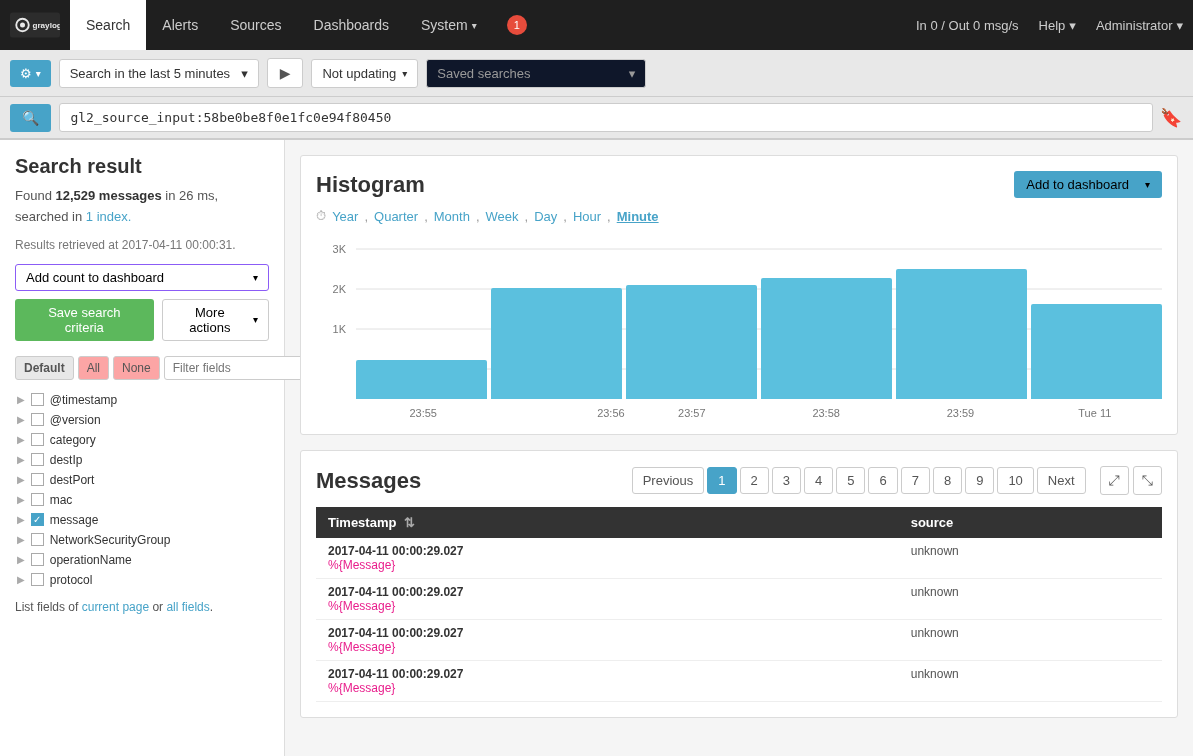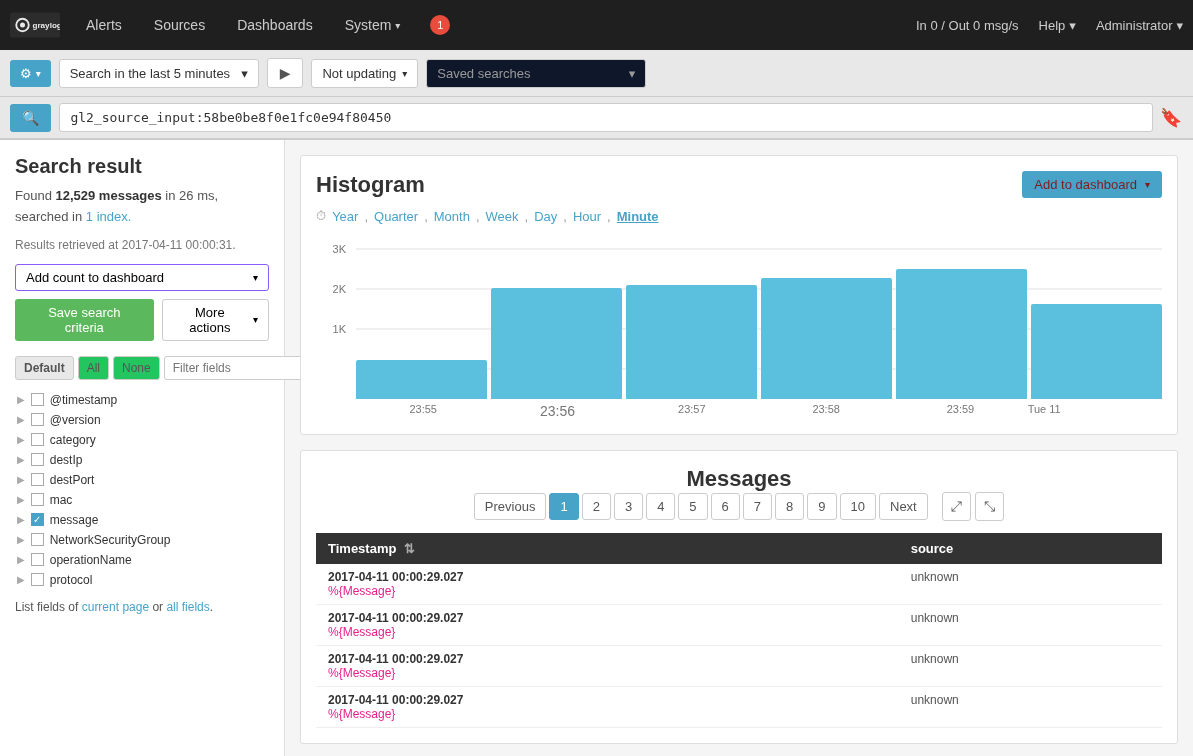--- a/index.html
+++ b/index.html
@@ -273,21 +273,21 @@
       align-items: center;
       gap: 4px;
       margin-bottom: 10px;
     }
     .btn-filter {
       padding: 4px 8px;
       font-size: 12px;
       border: 1px solid #ccc;
       border-radius: 3px;
       cursor: pointer;
-      background: #22c55e;
+      background: #fca5a5;
       color: #555;
     }
     .btn-filter.active {
       background: #e8e8e8;
       font-weight: bold;
     }
     .field-filter-input {
       flex: 1;
       border: 1px solid #ccc;
       border-radius: 3px;
@@ -361,29 +361,29 @@
       justify-content: space-between;
       margin-bottom: 10px;
     }
     .histogram-title {
       font-size: 22px;
       font-weight: bold;
       color: #333;
     }
     .btn-add-dashboard {
       background: #47a3c8;
-      color: #7f1d1d;
+      color: #000000;
       border: none;
       border-radius: 3px;
       padding: 6px 12px;
       cursor: pointer;
       font-size: 13px;
       display: flex;
       align-items: center;
-      gap: 8px;
+      gap: 16px;
     }
     .btn-add-dashboard .caret { font-size: 10px; }
     .histogram-time-links {
       display: flex;
       align-items: center;
       gap: 6px;
       margin-bottom: 15px;
       font-size: 13px;
     }
     .histogram-time-links .clock-icon { color: #999; }
@@ -396,21 +396,20 @@
       background: #fff;
       border: 1px solid #ddd;
       border-radius: 3px;
       padding: 15px;
     }
     .messages-header {
       display: flex;
       align-items: center;
       justify-content: space-between;
       margin-bottom: 12px;
-      flex-direction: column;
     }
     .messages-title {
       font-size: 22px;
       font-weight: bold;
       color: #333;
     }
     .pagination {
       display: flex;
       align-items: center;
       gap: 3px;
@@ -475,20 +474,23 @@
 <body>
 
 <nav class="navbar">
   <div class="navbar-brand">
     <svg class="logo" viewBox="0 0 80 40" xmlns="http://www.w3.org/2000/svg">
       <rect width="80" height="40" rx="4" fill="#2c2c2c"></rect>
       <circle cx="20" cy="20" r="10" fill="none" stroke="#e8e8e8" stroke-width="3"></circle>
       <circle cx="20" cy="20" r="4" fill="#e8e8e8"></circle>
       <text x="36" y="25" font-size="13" fill="#e8e8e8" font-family="Arial" font-weight="bold">graylog</text>
     </svg>
+  </div>
+  <div class="nav-item active">
+    <span>Search</span>
   </div>
   <div class="nav-item">
     <span>Alerts</span>
   </div>
   <div class="nav-item">
     <span>Sources</span>
   </div>
   <div class="nav-item">
     <span>Dashboards</span>
   </div>
@@ -682,25 +684,25 @@
         <div id="chart-bars" style="position:absolute; top:0; left:40px; right:0; bottom:20px; display:flex; align-items:flex-end; gap:4px;">
             <div title="350" style="flex: 1 1 0%; background: rgb(91, 192, 222); height: 39px; border-radius: 2px 2px 0px 0px; cursor: pointer;"></div>
             <div title="2100" style="flex: 1 1 0%; background: rgb(91, 192, 222); height: 111px; border-radius: 2px 2px 0px 0px; cursor: pointer;"></div>
             <div title="2200" style="flex: 1 1 0%; background: rgb(91, 192, 222); height: 114px; border-radius: 2px 2px 0px 0px; cursor: pointer;"></div>
             <div title="2700" style="flex: 1 1 0%; background: rgb(91, 192, 222); height: 121px; border-radius: 2px 2px 0px 0px; cursor: pointer;"></div>
             <div title="3000" style="flex: 1 1 0%; background: rgb(91, 192, 222); height: 130px; border-radius: 2px 2px 0px 0px; cursor: pointer;"></div>
             <div title="1950" style="flex: 1 1 0%; background: rgb(91, 192, 222); height: 95px; border-radius: 2px 2px 0px 0px; cursor: pointer;"></div>
           </div>
         <div id="chart-labels" style="position:absolute; bottom:0; left:40px; right:0; display:flex; justify-content:space-around;">
         <div style="flex: 1 1 0%; text-align: center; font-size: 11px; color: rgb(119, 119, 119);">23:55</div>
-            <div style="flex: 1 1 0%; text-align: center; font-size: 14px; color: rgb(119, 119, 119);">23:56</div>
+            <div style="flex: 1 1 0%; text-align: right; font-size: 11px; color: rgb(119, 119, 119);">23:56</div>
             <div style="flex: 1 1 0%; text-align: center; font-size: 11px; color: rgb(119, 119, 119);">23:57</div>
             <div style="flex: 1 1 0%; text-align: center; font-size: 11px; color: rgb(119, 119, 119);">23:58</div>
             <div style="flex: 1 1 0%; text-align: center; font-size: 11px; color: rgb(119, 119, 119);">23:59</div>
-            <div style="flex: 1 1 0%; text-align: left; font-size: 11px; color: rgb(119, 119, 119);">Tue 11</div>
+            <div style="flex: 1 1 0%; text-align: center; font-size: 11px; color: rgb(119, 119, 119);">Tue 11</div>
           </div>
       </div>
     </div>
 
     <div class="messages-section">
       <div class="messages-header">
         <h2 class="messages-title">Messages</h2>
         <div style="display:flex; align-items:center; gap:14px;">
           <div class="pagination" id="pagination-container">
               <button class="page-btn">Previous</button>

